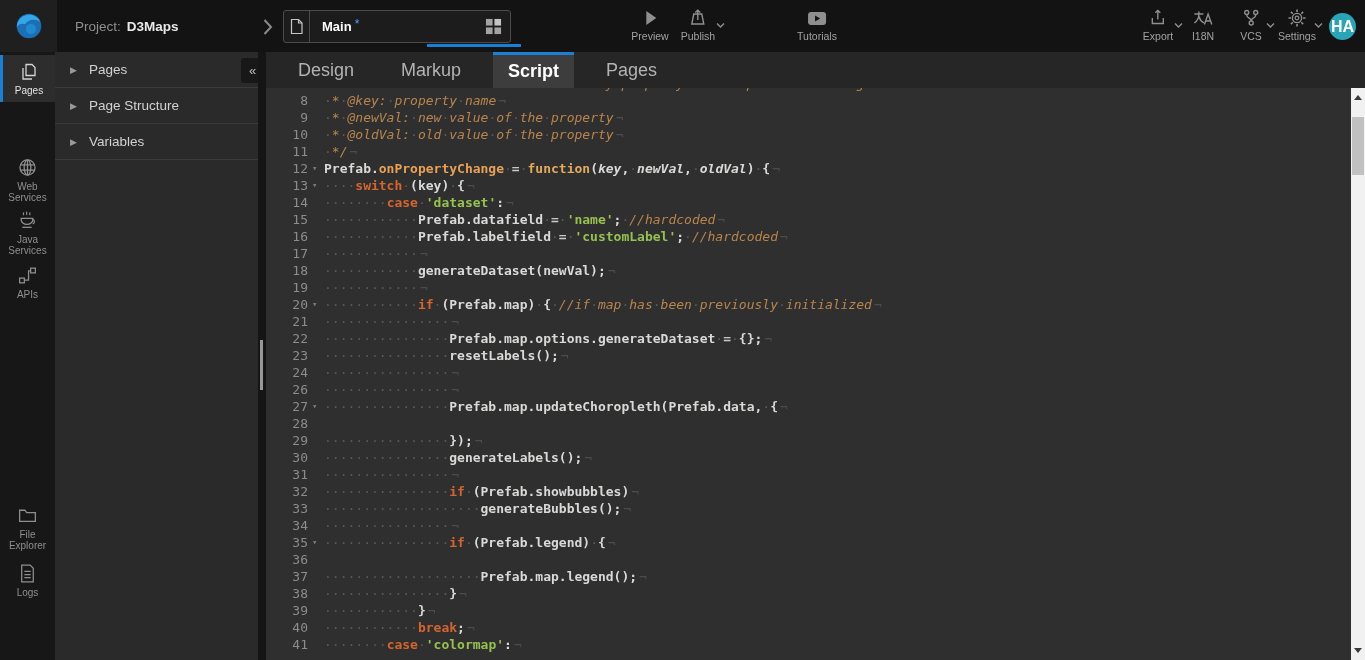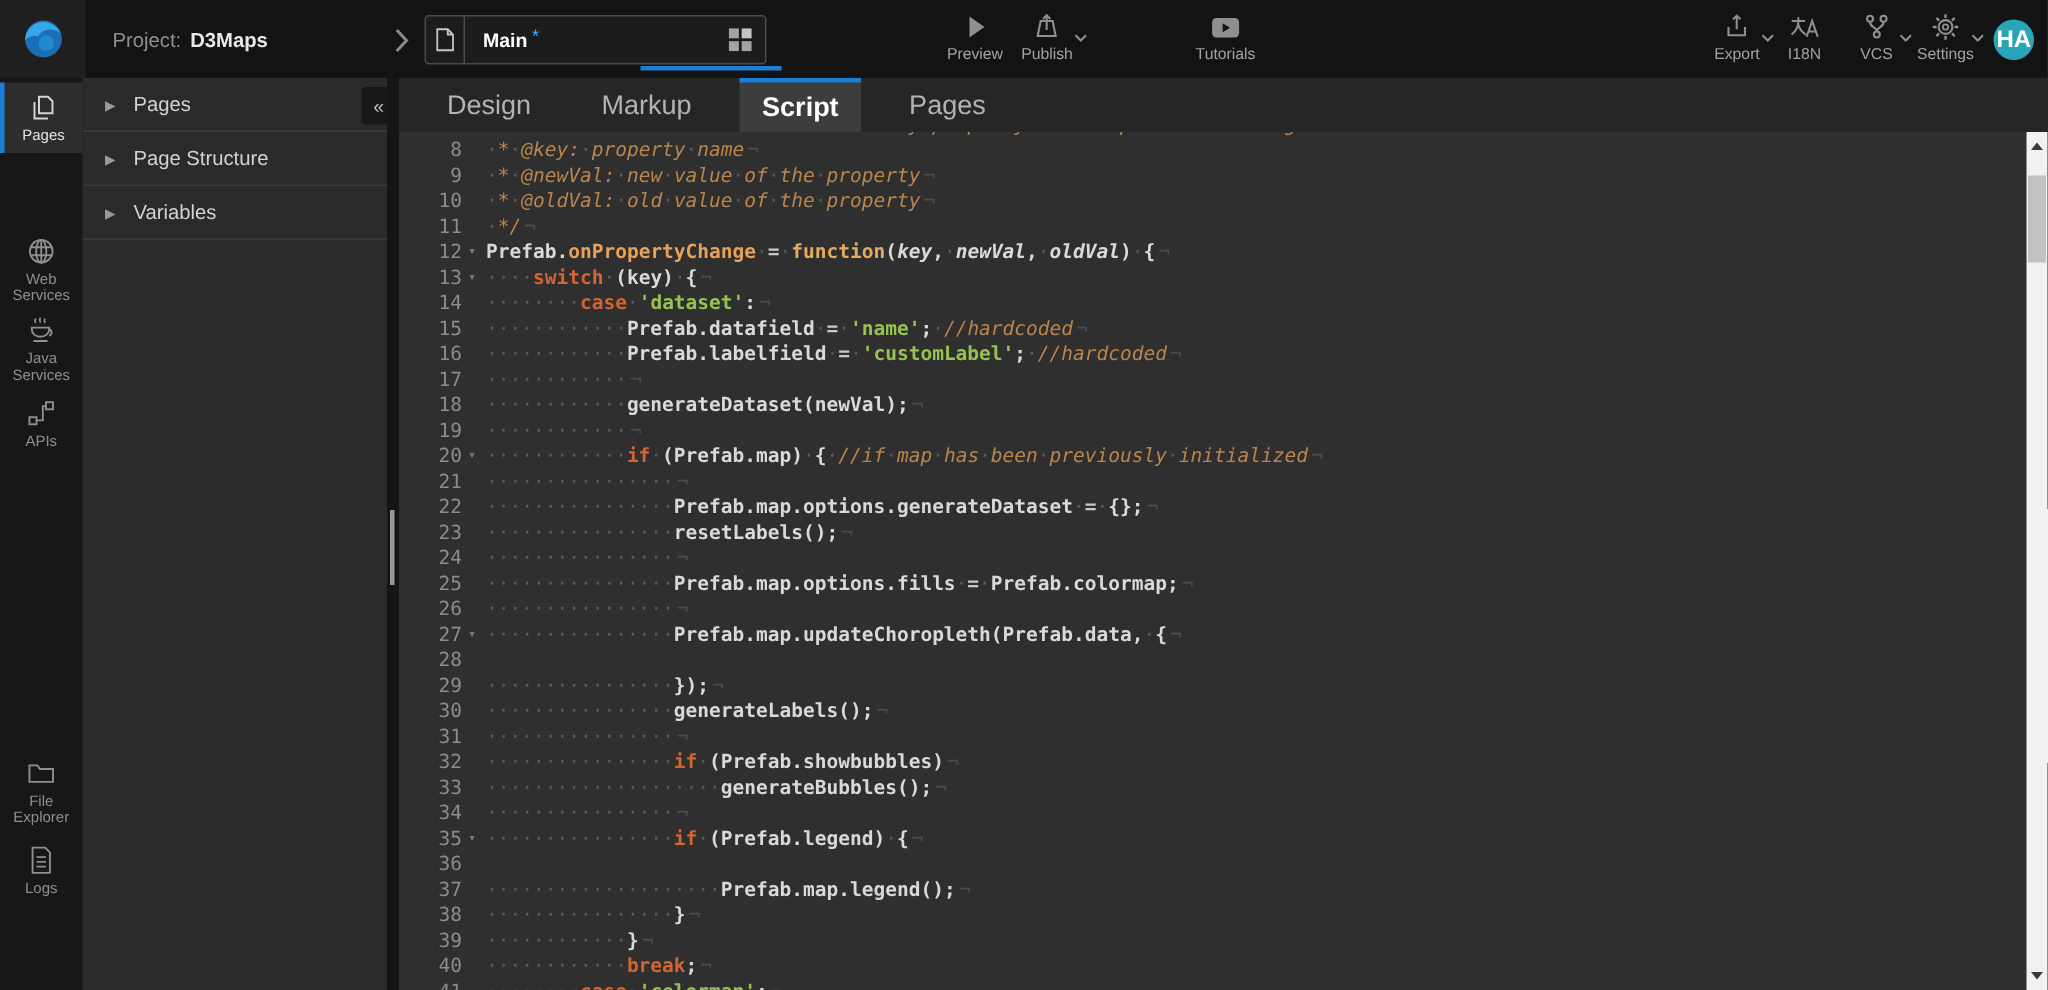--- a/index.html
+++ b/index.html
@@ -411,25 +411,20 @@
     <span class="g-fold"></span>
     <span class="body"><span class="ws">················</span><span class="d">resetLabels();</span><span class="nl">¬</span></span>
   </div>
 
   <div class="cl">
     <span class="g-num">24</span>
     <span class="g-fold"></span>
     <span class="body"><span class="ws">················</span><span class="nl">¬</span></span>
   </div>
 
-  <div class="cl">
-    <span class="g-num">25</span>
-    <span class="g-fold"></span>
-    <span class="body"><span class="ws">················</span><span class="d">Prefab.map.options.fills</span><span class="ws">·</span><span class="o">=</span><span class="ws">·</span><span class="d">Prefab.colormap;</span><span class="nl">¬</span></span>
-  </div>
 
   <div class="cl">
     <span class="g-num">26</span>
     <span class="g-fold"></span>
     <span class="body"><span class="ws">················</span><span class="nl">¬</span></span>
   </div>
 
   <div class="cl">
     <span class="g-num">27</span>
     <span class="g-fold">▾</span>

